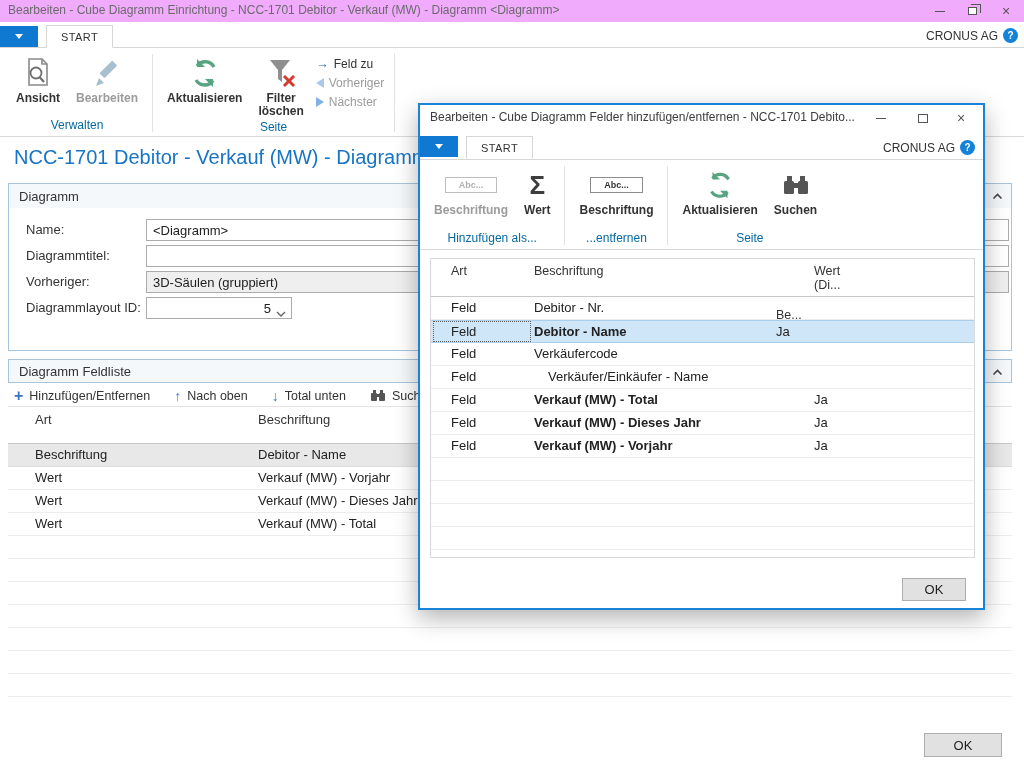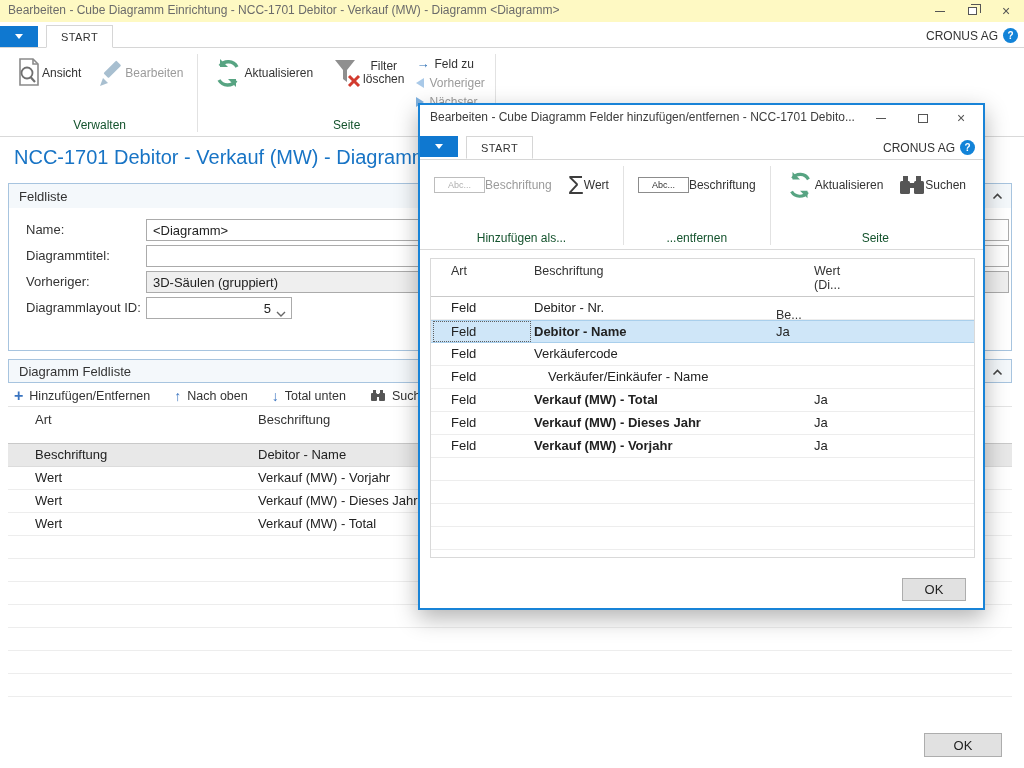--- a/index.html
+++ b/index.html
@@ -1,41 +1,41 @@
 <!DOCTYPE html>
 <html><head>
 <meta charset="utf-8">
 <style>
   html,body{margin:0;padding:0;background:#fff;}
   *{box-sizing:border-box;font-family:"Liberation Sans","DejaVu Sans",sans-serif;}
   .screen{position:relative;width:1024px;height:768px;background:#fff;overflow:hidden;}
 
   
-  .m-titlebar{position:absolute;left:0;top:0;width:1024px;height:22px;background:#fef9c3;}
+  .m-titlebar{position:absolute;left:0;top:0;width:1024px;height:22px;background:#f0abfc;}
   .m-title{position:absolute;left:8px;top:3px;font-size:12px;color:#6b6b6b;white-space:nowrap;}
   .winbtn{position:absolute;top:0;width:32px;height:22px;display:flex;align-items:center;justify-content:center;color:#555;}
   .minbar{width:10px;height:1px;background:#555;}
   .restore-box{position:relative;width:9px;height:8px;border:1px solid #555;background:#fff;}
   .restore-box::before{content:"";position:absolute;left:2px;top:-4px;width:9px;height:8px;border:1px solid #555;border-bottom:none;border-left:none;}
   .max-box{width:10px;height:9px;border:1px solid #555;}
   .closex{font-size:14px;line-height:14px;color:#555;}
 
   .m-tabstrip{position:absolute;left:0;top:22px;width:1024px;height:26px;background:#fff;border-bottom:1px solid #d6d6d6;}
   .appbtn{position:absolute;left:0;top:4px;width:38px;height:21px;background:#0f78d0;display:flex;align-items:center;justify-content:center;}
   .appbtn .tri{width:0;height:0;border-left:4px solid transparent;border-right:4px solid transparent;border-top:5px solid #fff;}
   .tab-start{position:absolute;left:46px;top:3px;height:23px;padding:0 14px;background:#fff;border:1px solid #d6d6d6;border-bottom:1px solid #fff;font-size:11px;color:#333;display:flex;align-items:center;letter-spacing:.4px;z-index:2;margin-bottom:-1px;}
   .company{position:absolute;top:7px;font-size:12px;color:#333;white-space:nowrap;}
   .helpdot{position:absolute;top:6px;width:15px;height:15px;border-radius:50%;background:#1283d8;color:#fff;font-size:10px;font-weight:bold;display:flex;align-items:center;justify-content:center;}
 
   .m-ribbon{position:absolute;left:0;top:48px;width:1024px;height:89px;background:#fff;border-bottom:1px solid #d9d9d9;display:flex;align-items:stretch;padding-left:8px;}
   .rgroup{display:flex;flex-direction:column;justify-content:flex-start;padding-top:4px;}
   .rgroup .btnrow{display:flex;align-items:flex-start;flex:1;}
-  .rgrouplabel{font-size:12px;color:#14532d;text-align:center;padding-bottom:4px;}
+  .rgrouplabel{font-size:12px;color:#0369a1;text-align:center;padding-bottom:4px;}
   .rsep{width:1px;background:#e2e2e2;margin:6px 6px 4px 6px;}
-  .bigbtn{display:flex;flex-direction:row;align-items:center;justify-content:space-between;padding:2px 8px;}
+  .bigbtn{display:flex;flex-direction:column;align-items:center;justify-content:space-between;padding:2px 8px;font-weight:bold;}
   .bigbtn .ic{height:38px;display:flex;align-items:center;justify-content:center;}
   .bigbtn .lbl{font-size:12px;color:#333;text-align:center;line-height:13px;}
   .bigbtn.disabled .lbl{color:#9b9b9b;}
   .smallstack{display:flex;flex-direction:column;justify-content:flex-start;padding:4px 4px;gap:3px;}
   .smallbtn{display:flex;align-items:center;gap:5px;font-size:12px;color:#333;height:16px;}
   .smallbtn.disabled{color:#9b9b9b;}
   .arrow-goto{color:#2d6fb5;font-weight:bold;font-size:13px;line-height:12px;}
   .tri-left{width:0;height:0;border-top:5px solid transparent;border-bottom:5px solid transparent;border-right:8px solid #a9c9e8;}
   .tri-right{width:0;height:0;border-top:5px solid transparent;border-bottom:5px solid transparent;border-left:8px solid #7fb2e0;}
 
@@ -189,21 +189,21 @@
         <div class="rgrouplabel">Seite</div>
       </div>
 
       <div class="rsep"></div>
     </div>
 
     <div class="m-pagetitle">NCC-1701 Debitor - Verkauf (MW) - Diagramm &lt;Diagramm&gt;</div>
 
     <div class="m-sec-allg">
       <div class="hdr">
-          <span>Feldliste</span>
+          <span>Diagramm</span>
         <span class="collapse-btn">
             <svg width="11" height="7" viewBox="0 0 11 7">
               <path d="M1.5 5.5 L5.5 1.5 L9.5 5.5" stroke="#444" stroke-width="1.6" fill="none"></path>
             </svg>
           </span>
       </div>
       <div class="fieldrow" style="top:35px;">
         <span class="flabel">Name:</span>
         <input class="finput" style="width: 863px; top: 0px;" value="&lt;Diagramm&gt;">
       </div>

